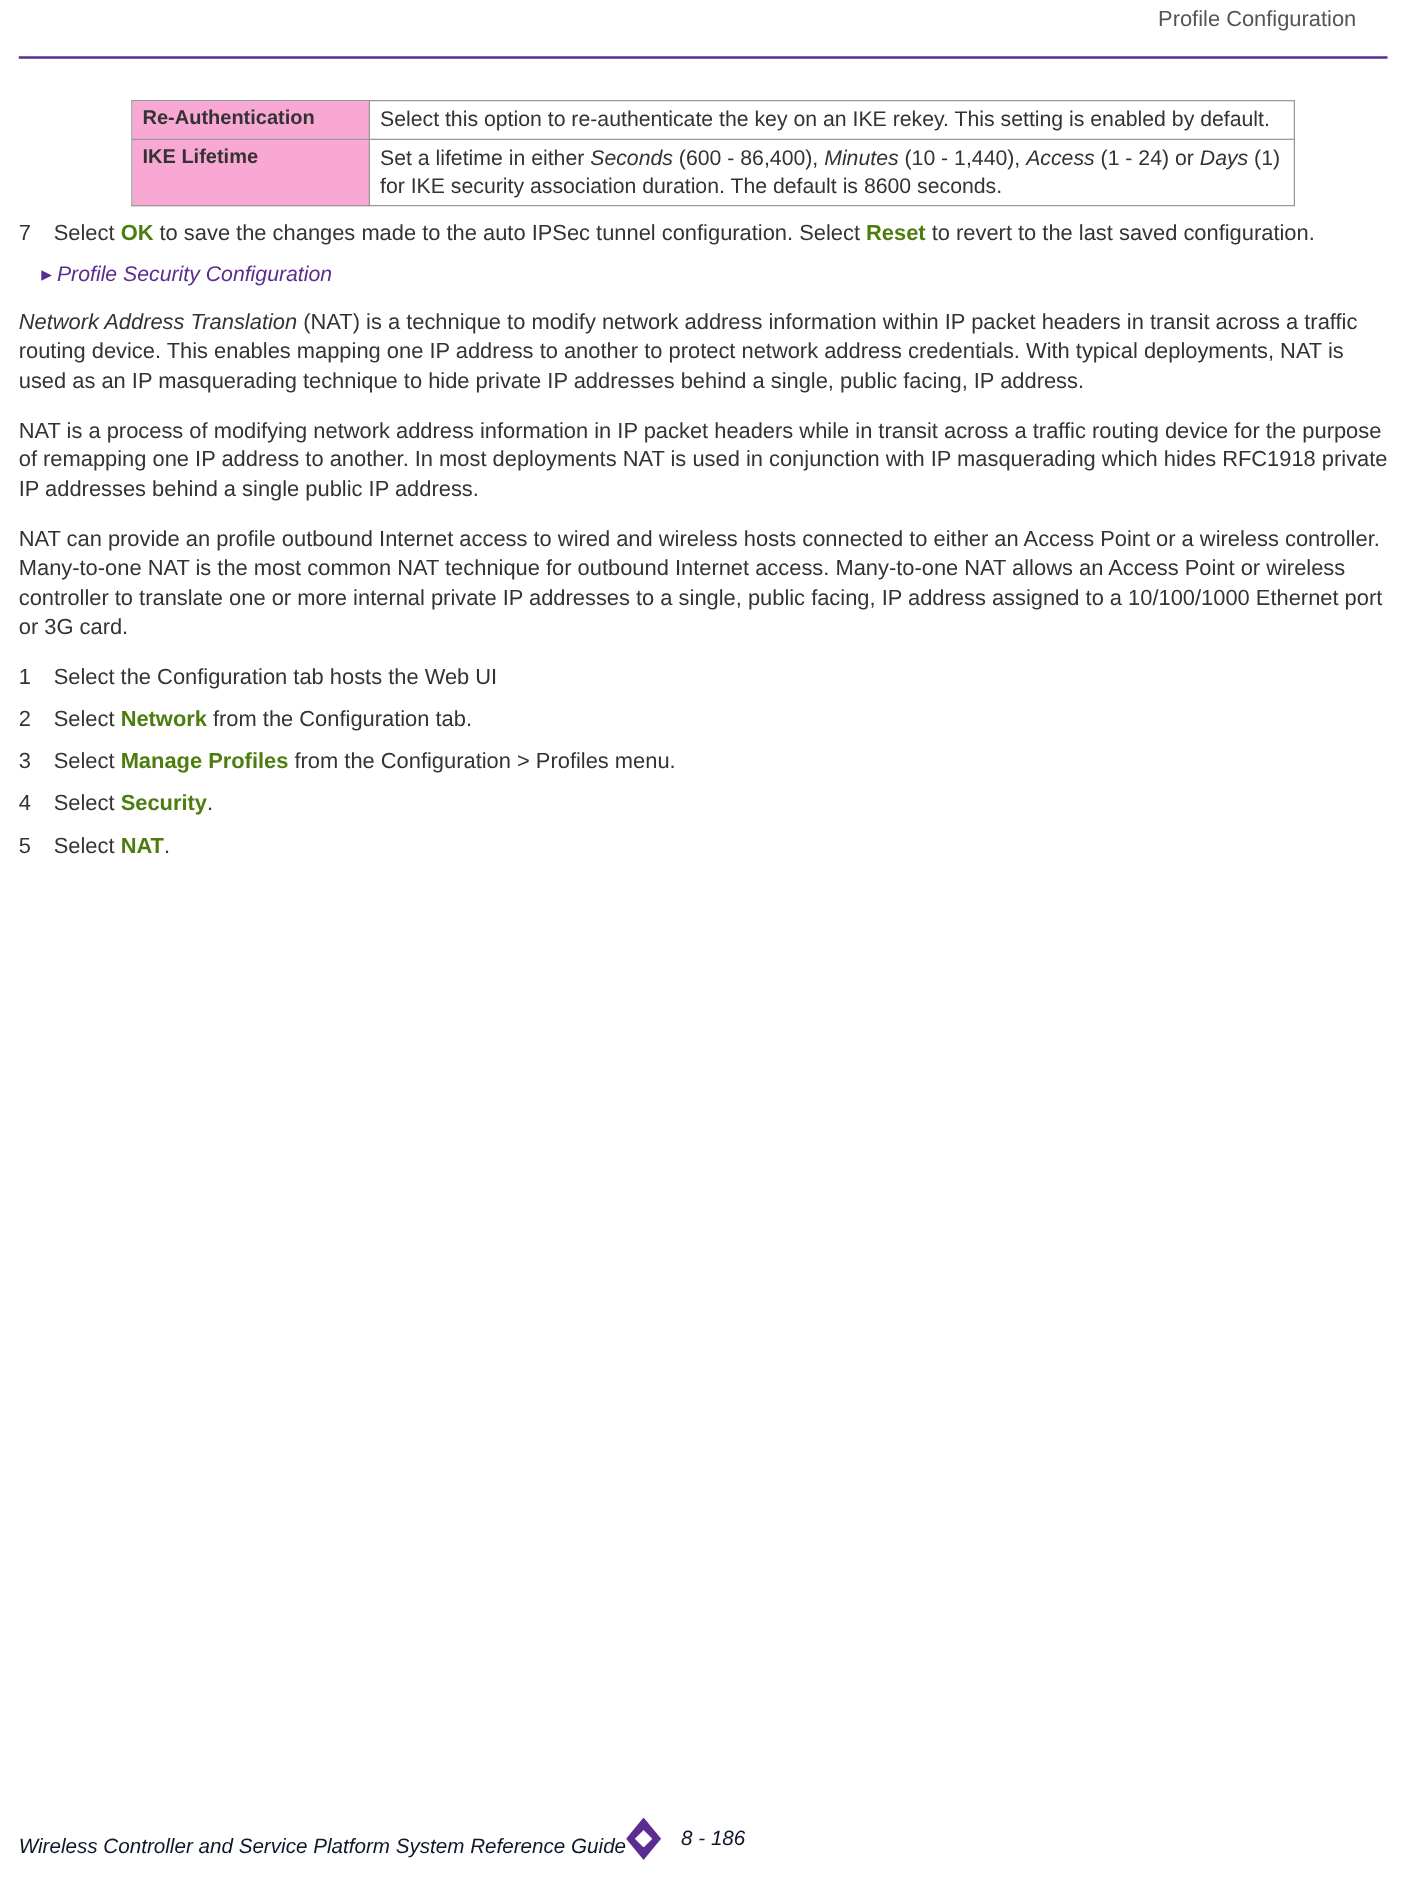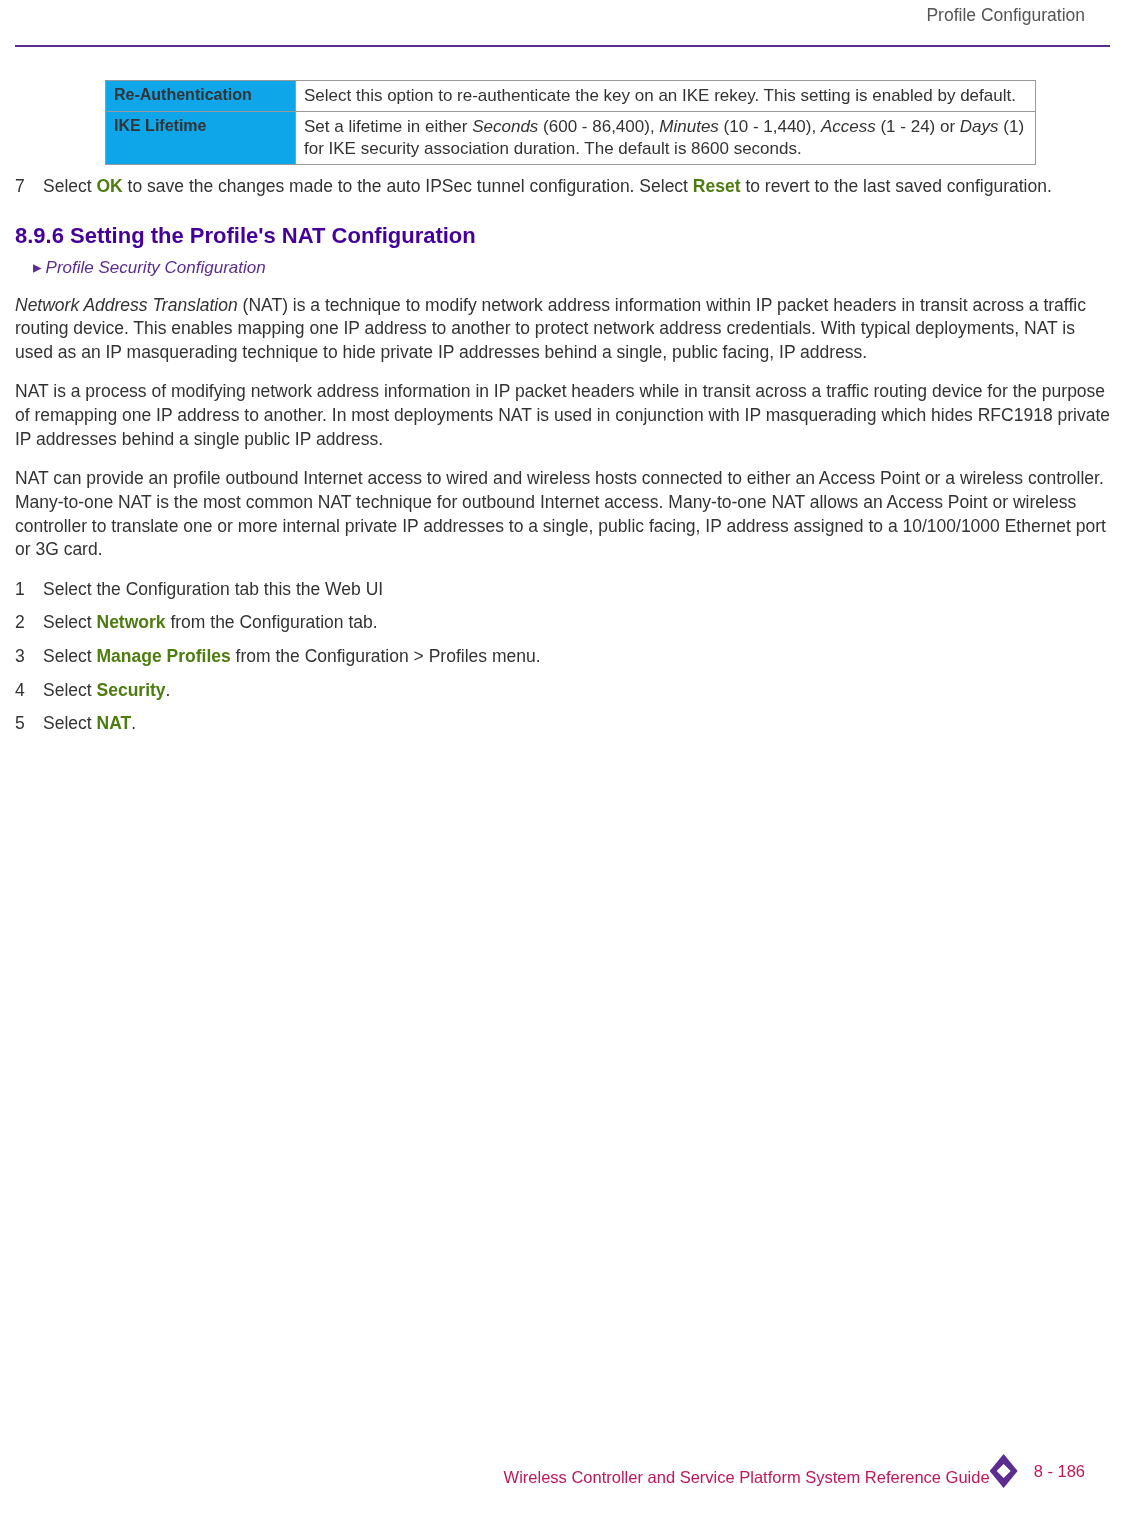--- a/index.html
+++ b/index.html
@@ -41,21 +41,21 @@
       margin-bottom: 10px;
     }
     table.param-table td, table.param-table th {
       border: 1px solid #999;
       padding: 4px 8px;
       vertical-align: top;
       font-size: 17px;
       line-height: 1.3;
     }
     table.param-table th {
-      background: #0ea5e9;
+      background: #f9a8d4;
       color: #333;
       font-weight: bold;
       text-align: left;
       width: 190px;
       font-size: 16px;
     }
     .step-line {
       display: flex;
       margin-top: 6px;
       margin-bottom: 10px;
@@ -90,24 +90,25 @@
       margin-bottom: 16px;
       line-height: 1.35;
     }
     .italic { font-style: italic; }
     .footer {
       position: absolute;
       bottom: 30px;
       left: 15px;
       right: 40px;
       display: flex;
-      justify-content: flex-end;
+      justify-content: flex-start;
       align-items: flex-end;
       font-size: 16.5px;
-      color: #be185d;
+      color: #0f172a;
+      font-style: italic;
     }
     .footer-logo {
       width: 30px;
       height: 34px;
       position: relative;
       margin-right: 8px;
     }
     .footer-logo-outer {
       position: absolute;
       width: 28px; height: 34px;
@@ -153,36 +154,35 @@
   </tbody>
     </table>
 
   <div class="step-line">
     <div class="step-num">7</div>
     <div class="step-body">
       <span>Select </span><span class="bold-ui">OK</span><span> to save the changes made to the auto IPSec tunnel configuration. Select </span><span class="bold-ui">Reset</span><span> to revert to the last saved configuration.</span>
     </div>
   </div>
 
-  <div class="section-heading">8.9.6 Setting the Profile's NAT Configuration</div>
   <div class="breadcrumb">
     <span class="breadcrumb-arrow">▸</span><span>Profile Security Configuration</span>
   </div>
 
   <div class="para">
     <span class="italic">Network Address Translation</span><span> (NAT) is a technique to modify network address information within IP packet headers in transit across a traffic routing device. This enables mapping one IP address to another to protect network address credentials. With typical deployments, NAT is used as an IP masquerading technique to hide private IP addresses behind a single, public facing, IP address.</span>
   </div>
 
   <div class="para">NAT is a process of modifying network address information in IP packet headers while in transit across a traffic routing device for the purpose of remapping one IP address to another. In most deployments NAT is used in conjunction with IP masquerading which hides RFC1918 private IP addresses behind a single public IP address.</div>
   <div class="para">NAT can provide an profile outbound Internet access to wired and wireless hosts connected to either an Access Point or a wireless controller. Many-to-one NAT is the most common NAT technique for outbound Internet access. Many-to-one NAT allows an Access Point or wireless controller to translate one or more internal private IP addresses to a single, public facing, IP address assigned to a 10/100/1000 Ethernet port or 3G card.</div>
 
   <div class="step-line">
     <div class="step-num">1</div>
     <div class="step-body">
-      <span>Select the Configuration tab this the Web UI</span><span class="bold-ui"></span><span></span>
+      <span>Select the Configuration tab hosts the Web UI</span><span class="bold-ui"></span><span></span>
     </div>
   </div>
   <div class="step-line">
     <div class="step-num">2</div>
     <div class="step-body">
       <span>Select </span><span class="bold-ui">Network</span><span> from the Configuration tab.</span>
     </div>
   </div>
   <div class="step-line">
     <div class="step-num">3</div>

